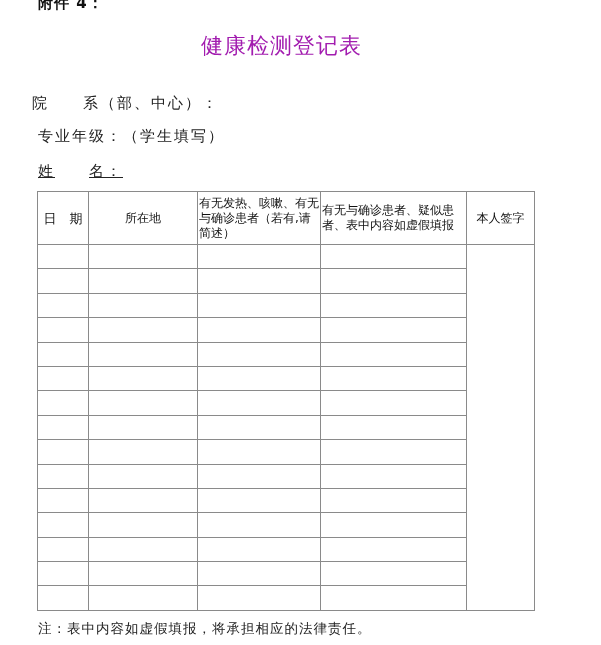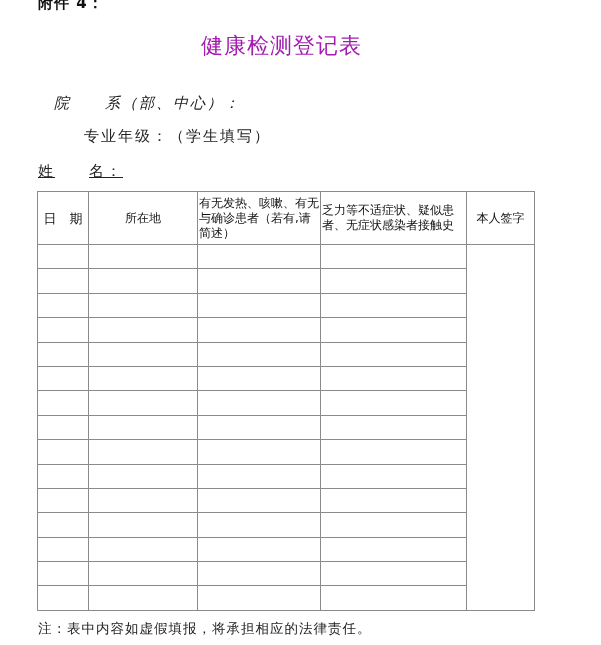--- a/index.html
+++ b/index.html
@@ -2,22 +2,22 @@
 <html><head>
 <meta charset="utf-8">
 <style>
   html, body { margin:0; padding:0; background:#ffffff; }
   body { width:601px; height:645px; position:relative; overflow:hidden;
          font-family:"DejaVu Sans","Liberation Sans",sans-serif; color:#111; }
   .abs { position:absolute; white-space:nowrap; }
   #attach { left:38px; top:-6px; font-size:15px; font-weight:bold; letter-spacing:1px; }
   #title { left:201px; top:31px; font-size:22px; letter-spacing:1px; color:#a21caf; }
   .field { font-size:15px; letter-spacing:2px; color:#222; }
-  #f1 { left:54px; top:94px;font-style:italic; }
-  #f2 { left:38px; top:127px;margin-left:46px; }
+  #f1 { left:32px; top:94px; }
+  #f2 { left:38px; top:127px; }
   #f3 { left:38px; top:162px;text-decoration:underline; }
   .gap { display:inline-block; width:34px; }
   table { position:absolute; left:37px; top:191px; border-collapse:collapse;
           table-layout:fixed; }
   td, th { border:1px solid #8a8a8a; padding:0; font-weight:normal; font-size:12px; color:#111; }
   th { height:52px; text-align:center; vertical-align:middle; line-height:15px; }
   th.wrap { text-align:left; white-space:normal; word-break:break-all; padding-left:1px; }
   td { height:23.4px; }
   table { border:1.5px solid #777; }
   #note { left:38px; top:620px; font-size:13.5px; letter-spacing:1px; color:#222;text-align:right; }
@@ -44,21 +44,21 @@
       <col style="width:109px">
       <col style="width:123px">
       <col style="width:146px">
       <col style="width:68px">
   </colgroup>
   <thead>
     <tr>
       <th style="font-weight:normal;font-size:13px">日　期</th>
       <th>所在地</th>
       <th class="wrap">有无发热、咳嗽、有无与确诊患者（若有,请简述）</th>
-      <th class="wrap">乏力等不适症状、疑似患者、无症状感染者接触史</th>
+      <th class="wrap">有无与确诊患者、疑似患者、表中内容如虚假填报</th>
       <th>本人签字</th>
     </tr>
   </thead>
   <tbody id="tbody">
       <tr>
         <td></td>
         <td></td>
         <td></td>
         <td></td>
         <td rowspan="15"></td>

